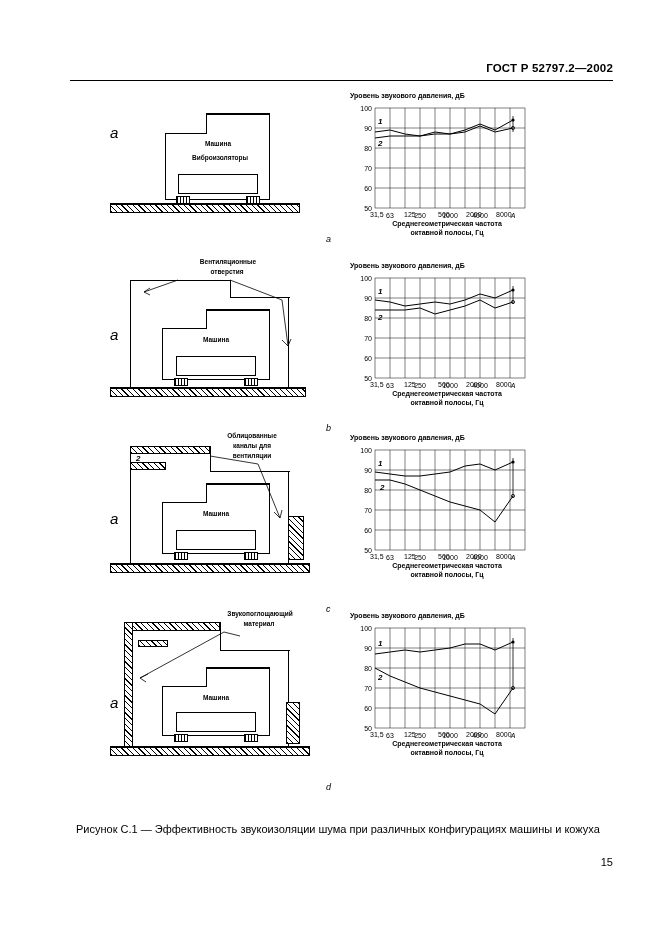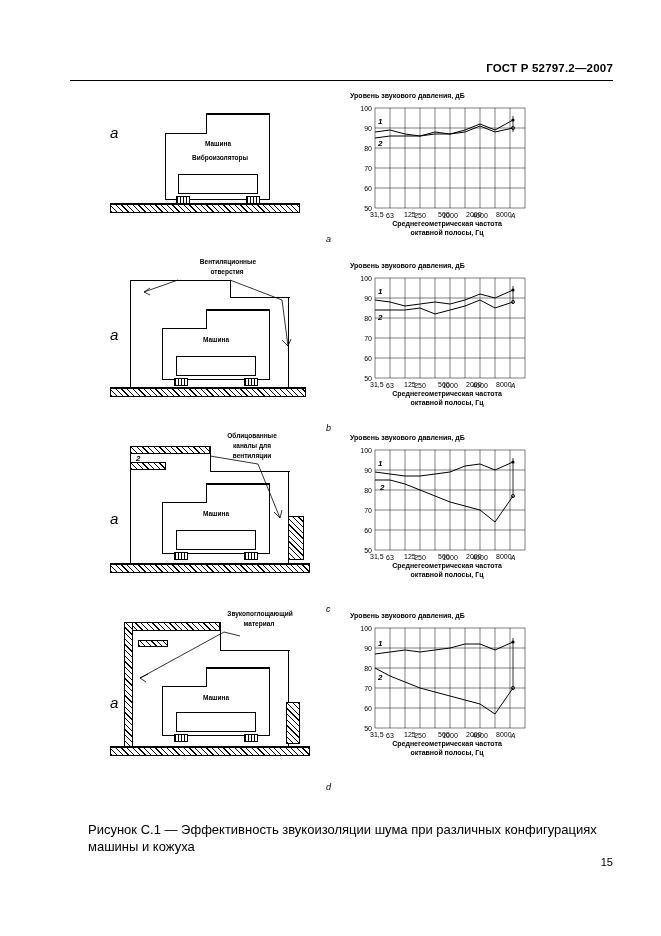--- a/index.html
+++ b/index.html
@@ -48,24 +48,24 @@
   .footnote {
     position: absolute;
     left: 76px;
     top: 798px;
     width: 520px;
     font-size: 8.2px;
     line-height: 1.3;
   }
   .figure-caption {
     position: absolute;
-    left: 88px;
+    left: 76px;
     top: 822px;
     width: 530px;
-    font-size: 13px;
+    font-size: 11px;
     line-height: 1.3;
   }
   
   .row {
     position: absolute;
     left: 0;
     width: 661px;
   }
   .row-label {
     position: absolute;
@@ -156,21 +156,21 @@
     font-style: italic;
     font-weight: bold;
     font-family: "Liberation Sans", sans-serif;
   }
 </style>
 </head>
 <body>
 
 <div class="page">
 
-  <div class="doc-header">ГОСТ Р 52797.2—2007</div>
+  <div class="doc-header">ГОСТ Р 52797.2—2002</div>
   <div class="header-rule"></div>
   <div class="page-number">15</div>
 
   <div class="row" style="top:96px;height:150px;">
 
     <div class="diagram" style="top:0;width:230px;height:130px;">
       <div class="diag-letter" style="left:20px; top:28px;">a</div>
 
       <div class="outline" style="left:75px;top:18px;width:105px;height:86px;"></div>
       <div style="position:absolute;left:75px;top:18px;width:42px;height:20px;background:#fff;border-right:1.4px solid #000;border-bottom:1.4px solid #000;box-sizing:border-box;border-left:none;border-top:none;"></div>

